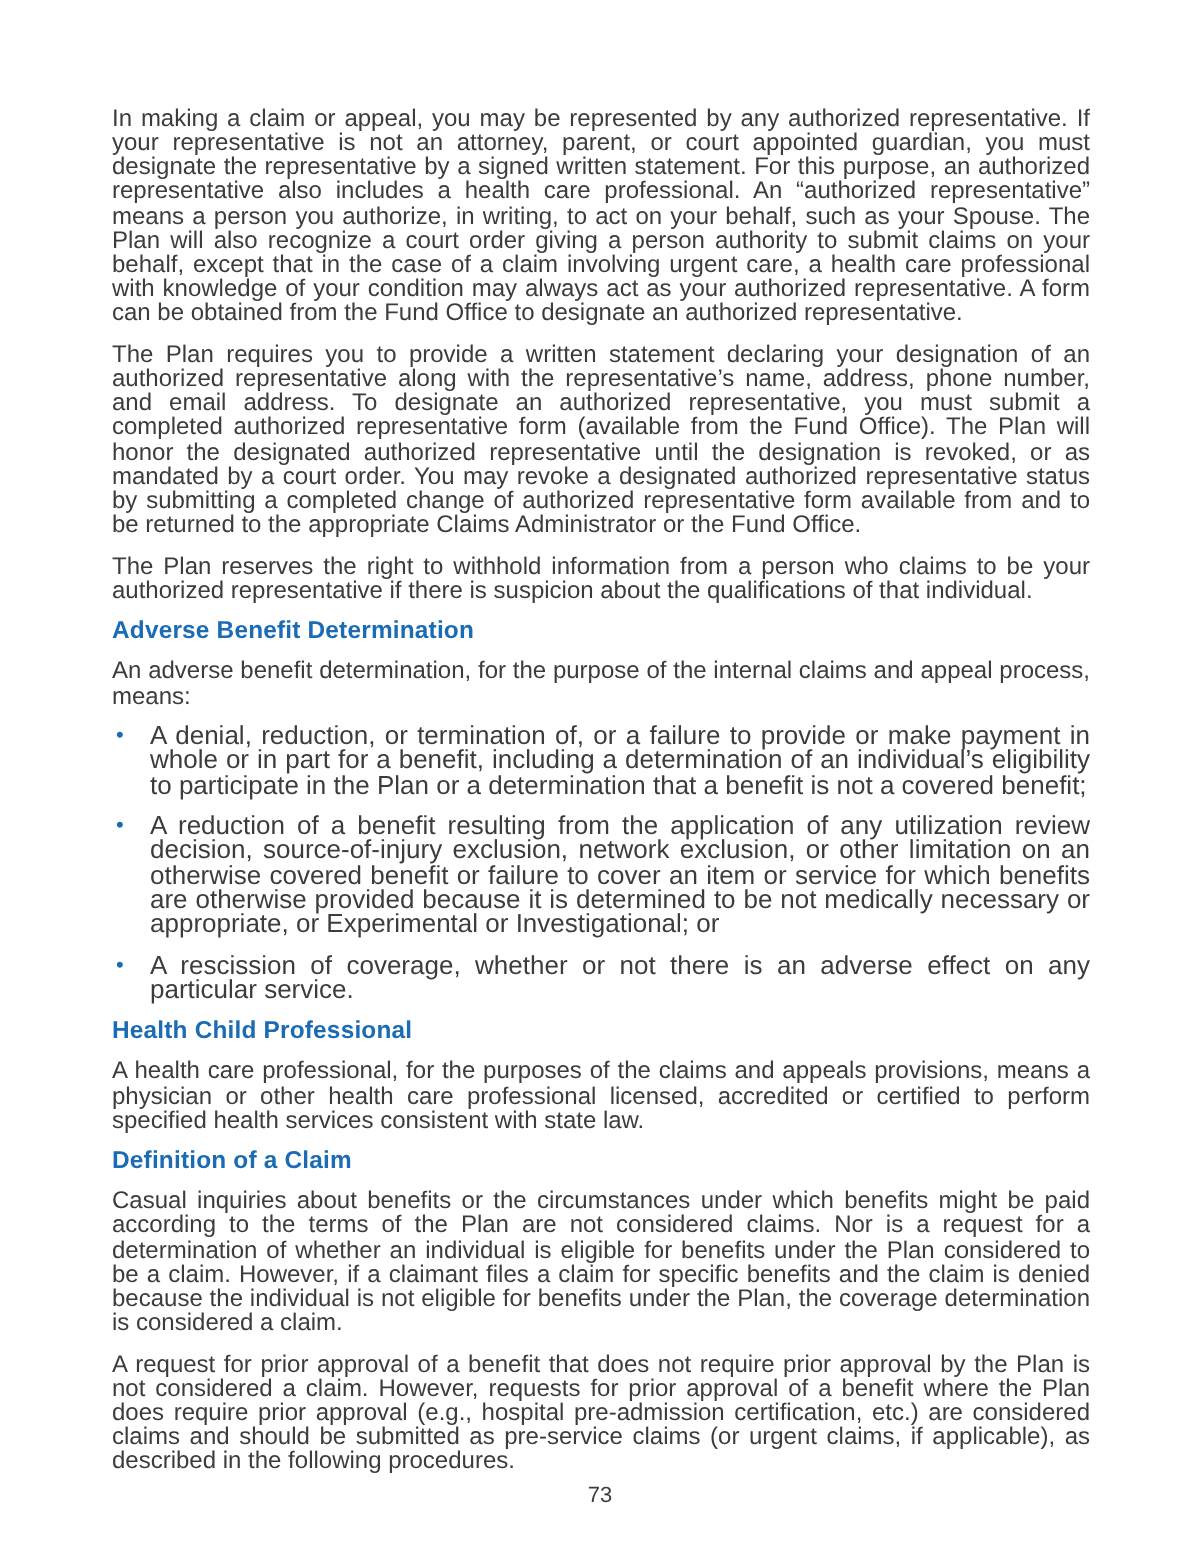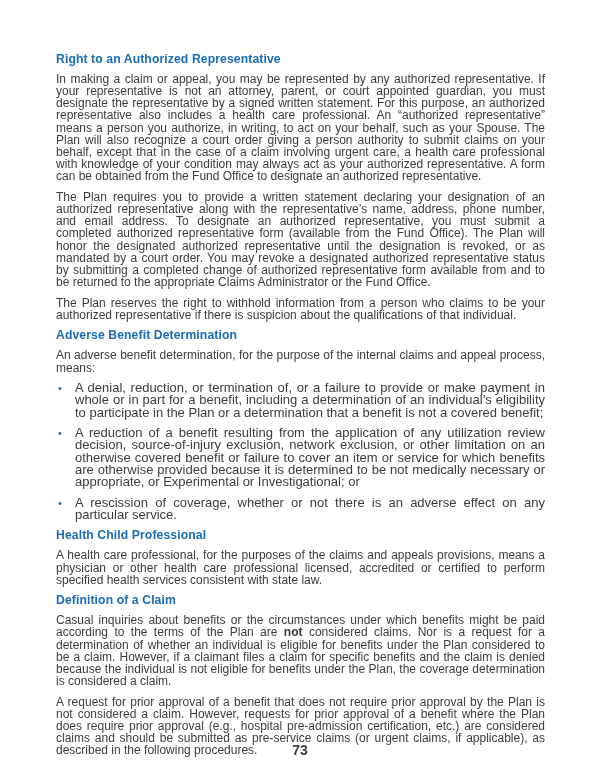--- a/index.html
+++ b/index.html
@@ -56,32 +56,30 @@
     flex:1 1 auto;
     font-size:13px;
     line-height:12.15px;
     text-align:justify;
   }
   .page-number{
     position:absolute;
     left:0; right:0;
     top:742px;
     text-align:center;
-    font-size:14px;
+    font-size:11px;
     color:var(--body-text);
-    font-weight:bold;
   }
-  b{ font-weight:bold; }
+  b{ font-weight:normal; }
 </style>
 </head>
 <body>
 
 <div class="page">
   <main class="content" id="doc-content">
-      <h2 class="section-heading">Right to an Authorized Representative</h2>
       <p class="para">In making a claim or appeal, you may be represented by any authorized representative. If your representative is not an attorney, parent, or court appointed guardian, you must designate the representative by a signed written statement. For this purpose, an authorized representative also includes a health care professional. An “authorized representative” means a person you authorize, in writing, to act on your behalf, such as your Spouse. The Plan will also recognize a court order giving a person authority to submit claims on your behalf, except that in the case of a claim involving urgent care, a health care professional with knowledge of your condition may always act as your authorized representative. A form can be obtained from the Fund Office to designate an authorized representative.</p>
       <p class="para">The Plan requires you to provide a written statement declaring your designation of an authorized representative along with the representative’s name, address, phone number, and email address. To designate an authorized representative, you must submit a completed authorized representative form (available from the Fund Office). The Plan will honor the designated authorized representative until the designation is revoked, or as mandated by a court order. You may revoke a designated authorized representative status by submitting a completed change of authorized representative form available from and to be returned to the appropriate Claims Administrator or the Fund Office.</p>
       <p class="para">The Plan reserves the right to withhold information from a person who claims to be your authorized representative if there is suspicion about the qualifications of that individual.</p>
       <h2 class="section-heading">Adverse Benefit Determination</h2>
       <p class="para">An adverse benefit determination, for the purpose of the internal claims and appeal process, means:</p>
       <div class="bullet-item">
         <span class="bullet-marker">•</span>
         <span class="bullet-text">A denial, reduction, or termination of, or a failure to provide or make payment in whole or in part for a benefit, including a determination of an individual’s eligibility to participate in the Plan or a determination that a benefit is not a covered benefit;</span>
       </div>
       <div class="bullet-item">

